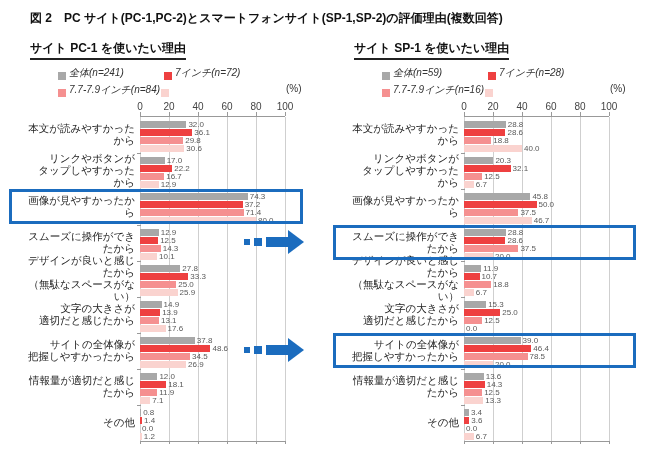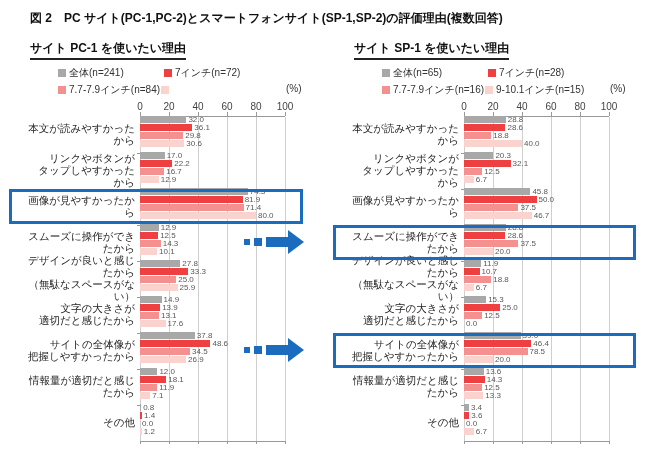--- a/index.html
+++ b/index.html
@@ -5,39 +5,39 @@
   html,body { margin:0; padding:0; background:#fff; }
   .figure { position:relative; width:650px; height:470px; background:#ffffff;
             font-family:"Liberation Sans","DejaVu Sans",sans-serif; overflow:hidden; }
   .figure-title { position:absolute; left:30px; top:10px; font-size:12px; font-weight:bold; color:#111; white-space:nowrap; }
   .panel { position:absolute; top:38px; width:300px; height:428px; }
   #panel-0 { left:28px; }
   #panel-1 { left:352px; }
   .chart-title { display:inline-block; font-size:12px; font-weight:bold; color:#111;
                  border-bottom:2px solid #222; padding-bottom:1px; margin-left:2px; white-space:nowrap; }
   .legend { position:absolute; top:28px; left:0; width:100%; height:32px; }
-  .legend-item { position:absolute; display:flex; align-items:center; height:14px; }
+  .legend-item { position:absolute; display:flex; align-items:flex-end; height:14px;font-style:italic; }
   .legend-marker { width:8px; height:8px; margin-right:3px; flex:none; }
   .legend-label { font-size:10px; color:#333; white-space:nowrap; }
   .percent-label { position:absolute; font-size:10px; color:#333; left:258px; top:17px; }
   .axis-row { position:absolute; top:63px; left:0; width:100%; height:12px; }
   .axis-tick-label { position:absolute; width:26px; text-align:center; font-size:10px; color:#444; }
   .plotwrap { position:absolute; top:78px; left:0; width:100%; height:324px; }
   .grid { position:absolute; left:112px; top:0; width:145px; height:324px;
           border-top:1px solid #999; border-bottom:1px solid #999; }
   .gridline { position:absolute; top:0; width:1px; height:324px; background:#cfcfcf; }
   .gridtick-top { position:absolute; top:-5px; width:1px; height:4px; background:#999; }
   .gridtick-bottom { position:absolute; top:324px; width:1px; height:3px; background:#999; }
   .cat-tick { position:absolute; left:-3px; width:4px; height:1px; background:#999; }
   .rows { position:relative; width:100%; z-index:2; }
   .row { display:flex; height:36px; position:relative; }
   .cat-label { width:112px; box-sizing:border-box; padding-right:5px; display:flex; align-items:center;
                justify-content:flex-end; text-align:right; font-size:10.5px; line-height:12px; color:#222;
                white-space:pre-line; flex:none; }
-  .bars { display:flex; flex-direction:column; justify-content:flex-start; gap:1px; flex:1; }
+  .bars { display:flex; flex-direction:column; justify-content:flex-end; gap:1px; flex:1; }
   .barline { display:flex; align-items:center; height:7px; }
   .bar { height:7px; flex:none; }
   .bar-value { font-size:8px; line-height:8px; color:#595959; margin-left:2px; white-space:nowrap; }
   .highlight-box { position:absolute; border:3px solid #1b6cbe; box-sizing:border-box; z-index:6; background:transparent; }
   .arrow { position:absolute; z-index:6; }
   .arrow-sq, .arrow-body { position:absolute; }
   .arrow-head { position:absolute; width:0; height:0; }
 </style>
 </head>
 <body>
@@ -148,21 +148,21 @@
           </div>
           <div class="row">
             <div class="cat-label">画像が見やすかったから</div>
             <div class="bars">
               <div class="barline">
                 <div class="bar" style="width: 107.735px; background: rgb(168, 168, 168);"></div>
                 <span class="bar-value">74.3</span>
               </div>
               <div class="barline">
                 <div class="bar" style="width: 102.66px; background: rgb(238, 64, 64);"></div>
-                <span class="bar-value">81.9</span>
+                <span class="bar-value">37.2</span>
               </div>
               <div class="barline">
                 <div class="bar" style="width: 103.53px; background: rgb(245, 144, 144);"></div>
                 <span class="bar-value">71.4</span>
               </div>
               <div class="barline">
                 <div class="bar" style="width: 116px; background: rgb(250, 211, 207);"></div>
                 <span class="bar-value">80.0</span>
               </div>
             </div>
@@ -298,33 +298,32 @@
           </div>
         </div>
       </div>
   </div>
 
   <div class="panel" id="panel-1">
     <div class="chart-title">サイト SP-1 を使いたい理由</div>
     <div class="legend">
         <div class="legend-item" style="left: 30px; top: 0px;">
           <span class="legend-marker" style="background: rgb(168, 168, 168);"></span>
-          <span class="legend-label">全体(n=65)</span>
+          <span class="legend-label">全体(n=59)</span>
         </div>
         <div class="legend-item" style="left: 136px; top: 0px;">
           <span class="legend-marker" style="background: rgb(238, 64, 64);"></span>
           <span class="legend-label">7インチ(n=28)</span>
         </div>
         <div class="legend-item" style="left: 30px; top: 17px;">
           <span class="legend-marker" style="background: rgb(245, 144, 144);"></span>
           <span class="legend-label">7.7-7.9インチ(n=16)</span>
         </div>
         <div class="legend-item" style="left: 133px; top: 17px;">
           <span class="legend-marker" style="background: rgb(250, 211, 207);"></span>
-          <span class="legend-label">9-10.1インチ(n=15)</span>
         </div>
         <div class="percent-label">(%)</div>
       </div>
     <div class="axis-row">
         <div class="axis-tick-label" style="left: 99px;">0</div>
         <div class="axis-tick-label" style="left: 128px;">20</div>
         <div class="axis-tick-label" style="left: 157px;">40</div>
         <div class="axis-tick-label" style="left: 186px;">60</div>
         <div class="axis-tick-label" style="left: 215px;">80</div>
         <div class="axis-tick-label" style="left: 244px;">100</div>

